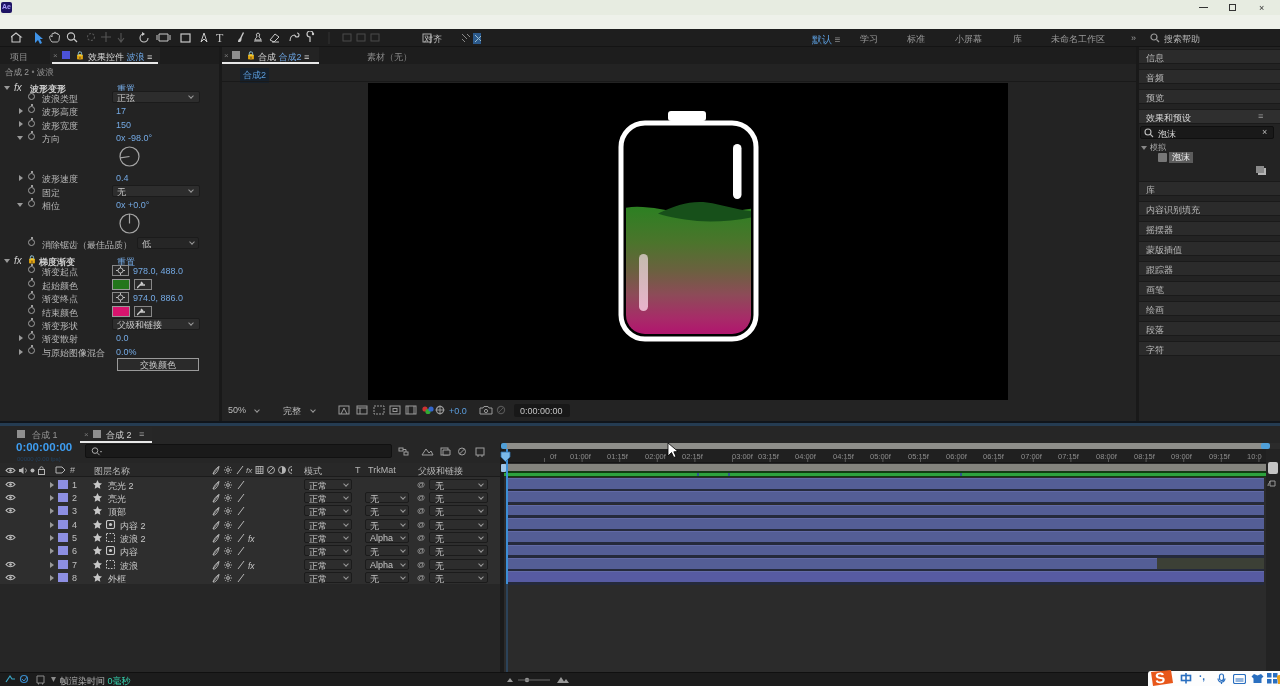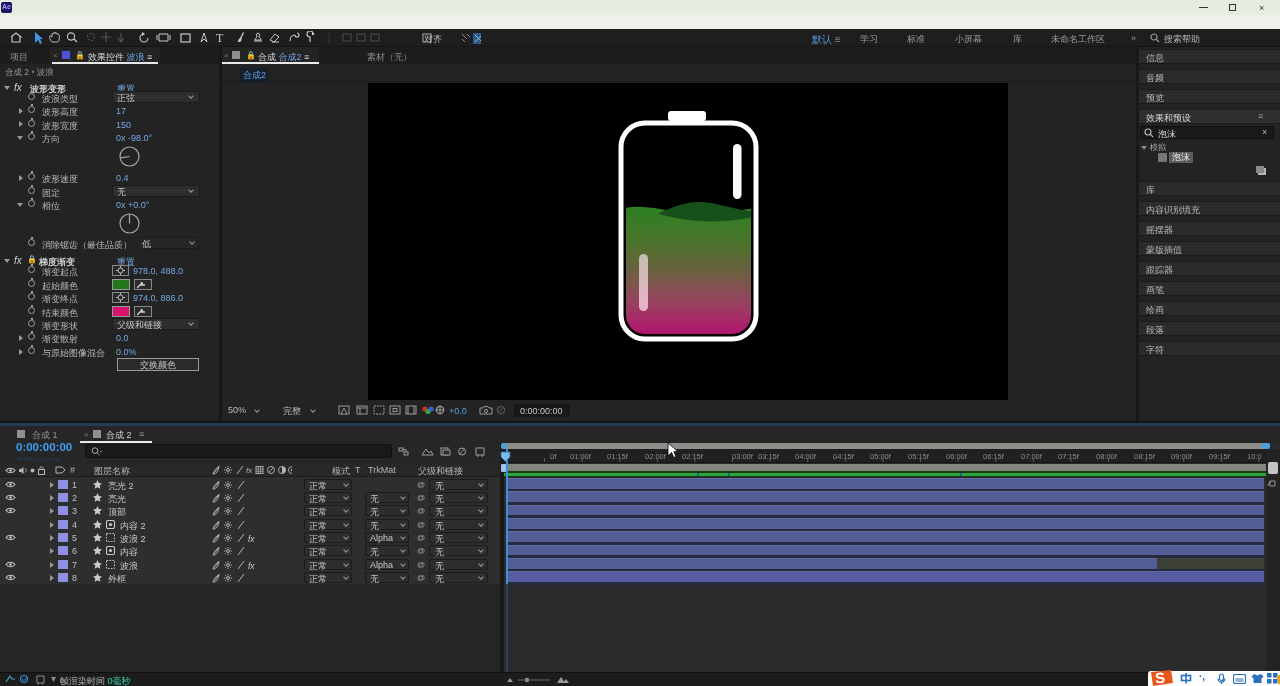--- a/index.html
+++ b/index.html
@@ -443,21 +443,21 @@
  <text x="34" y="8" font-size="8" font-style="italic" fill="#b5b5b5" font-family="Liberation Sans">fx</text>
  <rect x="44" y="1.5" width="7" height="7" fill="none" stroke="#b5b5b5" stroke-width="0.9"></rect>
         <path d="M44 4 h7 M46.3 1.5 v7 M48.6 1.5 v7 M44 6.3 h7" stroke="#b5b5b5" stroke-width="0.7"></path>
  <circle cx="59" cy="5" r="3.5" fill="none" stroke="#b5b5b5" stroke-width="0.9"></circle>
         <path d="M56.5 7.5 L61.5 2.5" stroke="#b5b5b5" stroke-width="0.9"></path>
  <circle cx="70" cy="5" r="3.5" fill="none" stroke="#b5b5b5" stroke-width="0.9"></circle>
         <path d="M70 1.5 a3.5 3.5 0 0 1 0 7 Z" fill="#b5b5b5"></path>
  <circle cx="80" cy="5" r="3.5" fill="none" stroke="#b5b5b5" stroke-width="0.9"></circle>
         <circle cx="80" cy="5" r="1.2" fill="#b5b5b5"></circle>
 </svg>
-<div class="a t9" style="left:304px;top:465px;margin-left:28px;">模式</div>
+<div class="a t9" style="left:304px;top:465px;">模式</div>
 <div class="a" style="left:355px;top:465px;font-size:9px;color:#b5b5b5;">T</div>
 <div class="a" style="left:368px;top:465px;font-size:9px;color:#b5b5b5;">TrkMat</div>
 <div class="a t9" style="left:418px;top:465px;">父级和链接</div>
 <div class="a" style="left:0;top:477px;width:503px;height:107px;background:#2e2e2e;"></div>
 <div id="tlrows">
 <div class="row" style="top:477.5px;">
  <svg class="a" style="left:5px;top:2px;" width="11" height="9">
             <use href="#sym-eye"></use>
           </svg>
  <div class="exp" style="left:50px;top:4px;"></div>

